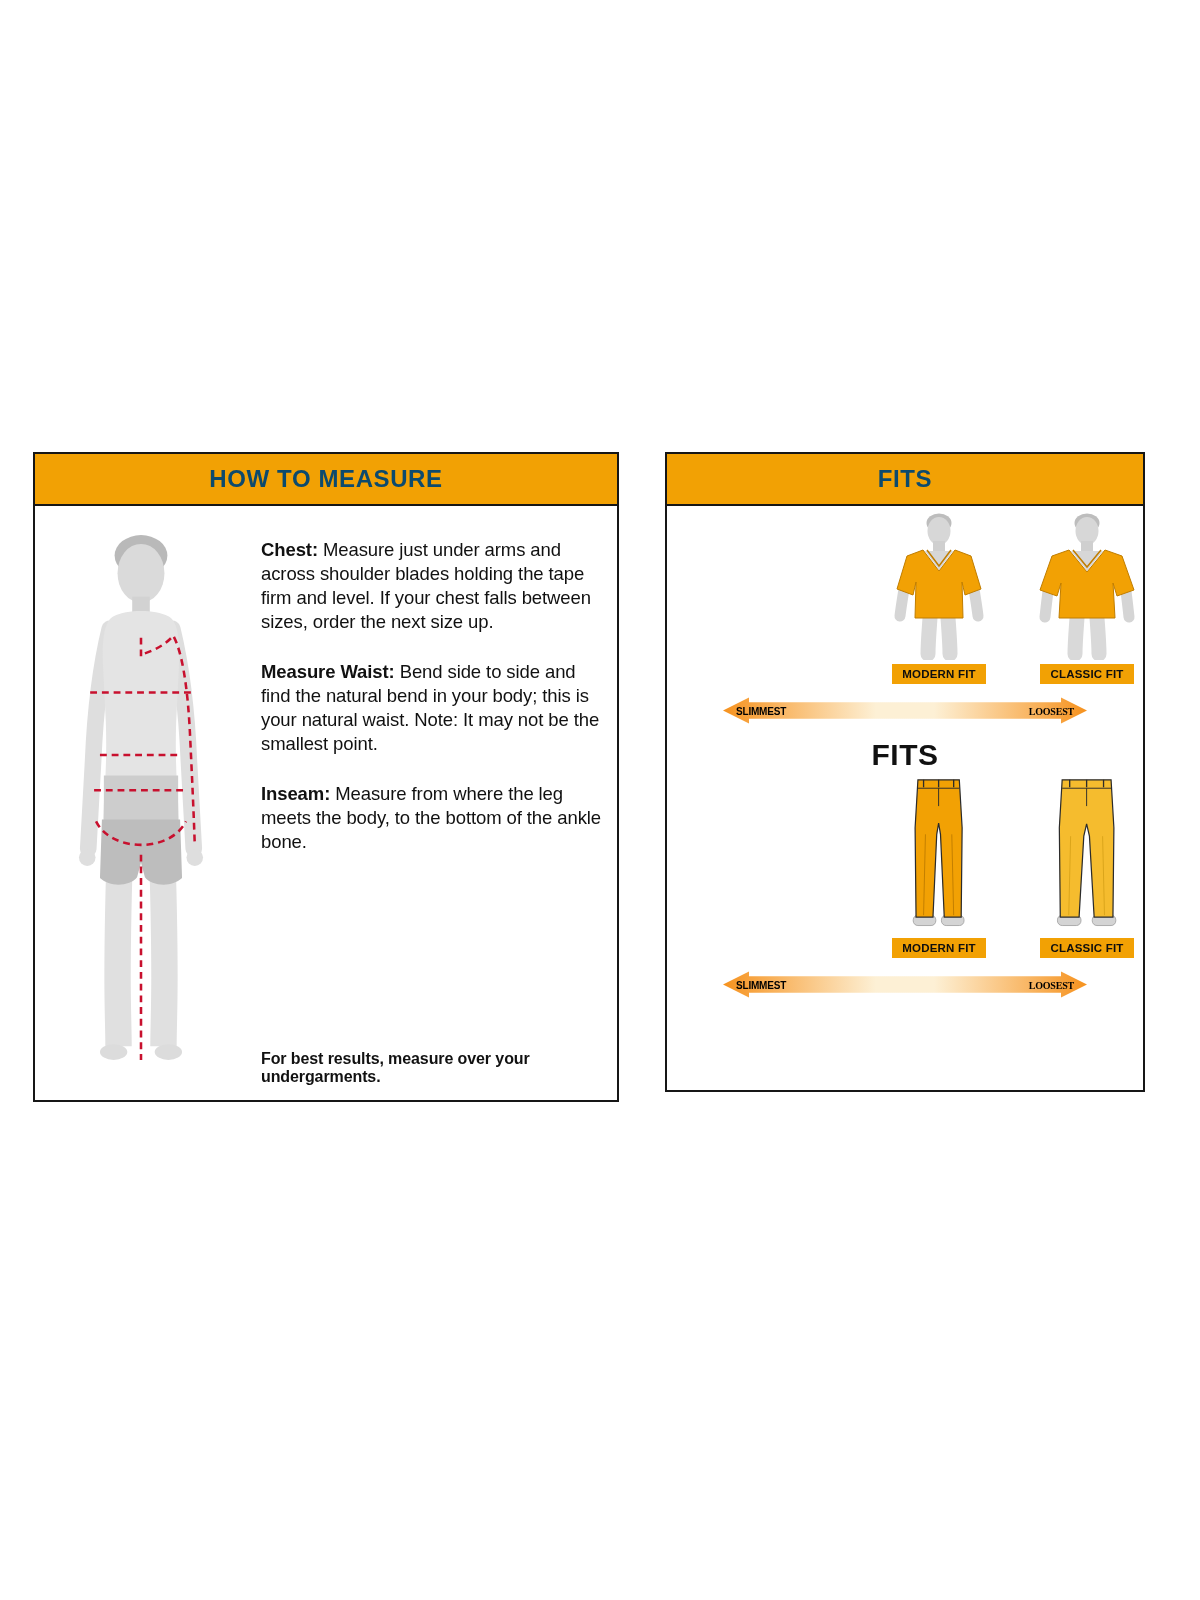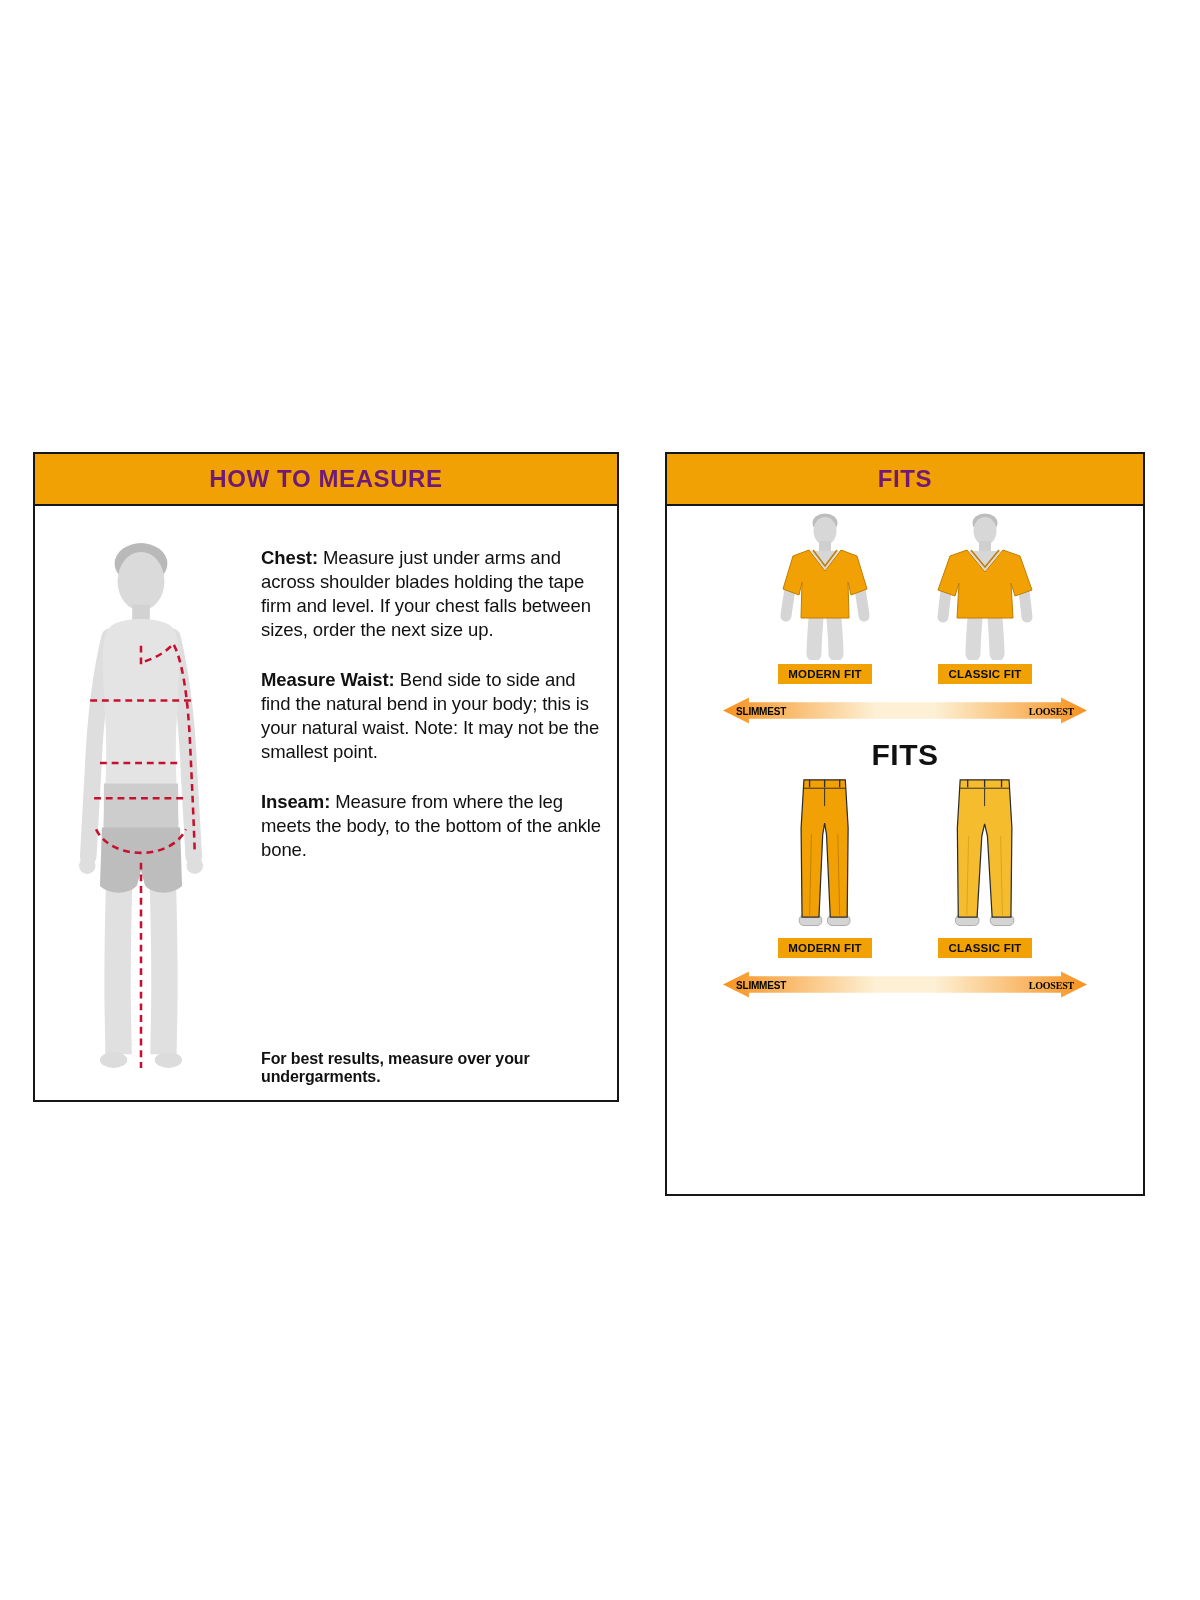--- a/index.html
+++ b/index.html
@@ -3,38 +3,38 @@
 <meta charset="utf-8">
 <style>
   * { box-sizing: border-box; margin: 0; padding: 0; }
   html, body { background: #ffffff; }
   body {
     width: 1200px; height: 1600px; position: relative;
     font-family: "Liberation Sans", sans-serif; color: #111;
   }
   .panel { position: absolute; border: 2px solid #161616; background: #fff; }
   .panel-measure { left: 33px; top: 452px; width: 586px; height: 650px; }
-  .panel-fits    { left: 665px; top: 452px; width: 480px; height: 744px; }
+  .panel-fits    { left: 665px; top: 452px; width: 480px; height: 640px; }
 
   .panel-header {
     height: 52px; background: #F2A104; border-bottom: 2px solid #161616;
     display: flex; align-items: center; justify-content: center;
   }
-  .panel-header h2 { font-size: 24px; font-weight: 700; letter-spacing: 0.6px; color: #701a75; }
-
-  .measure-body { display: flex; height: 594px; padding: 30px 16px 14px 20px; }
+  .panel-header h2 { font-size: 24px; font-weight: 700; letter-spacing: 0.6px; color: #0c4a6e; }
+
+  .measure-body { display: flex; height: 594px; padding: 22px 16px 14px 20px; }
   .figure-wrap { flex: none; width: 182px; }
   .measure-text { flex: 1; padding-left: 24px; padding-top: 10px; display: flex; flex-direction: column; }
   .instruction { font-size: 18.5px; line-height: 1.3; letter-spacing: -0.1px; margin-bottom: 26px; }
   .instruction strong { font-weight: 700; }
   .footnote { margin-top: auto; font-weight: 700; font-size: 16px; letter-spacing: -0.1px; }
 
   .fit-heading { text-align: center; font-size: 30px; font-weight: 700; letter-spacing: 0.5px; margin-top: 10px; }
   .fit-heading.pants { margin-top: 14px; }
-  .fit-row { display: flex; justify-content: center; gap: 48px; margin-top: 4px; }
+  .fit-row { display: flex; justify-content: flex-end; gap: 36px; margin-top: 4px; }
   .fit-col { width: 112px; display: flex; flex-direction: column; align-items: center; }
   .fit-badge {
     margin-top: 4px; background: #F2A104; color: #0e0e0e;
     font-size: 11.5px; font-weight: 700; letter-spacing: 0.2px;
     padding: 4px 6px; min-width: 94px; text-align: center;
   }
   .scale { position: relative; height: 27px; margin: 13px 56px 0; }
   .scale svg { display: block; width: 100%; height: 100%; }
   .scale span {
     position: absolute; top: 50%; transform: translateY(-50%);

